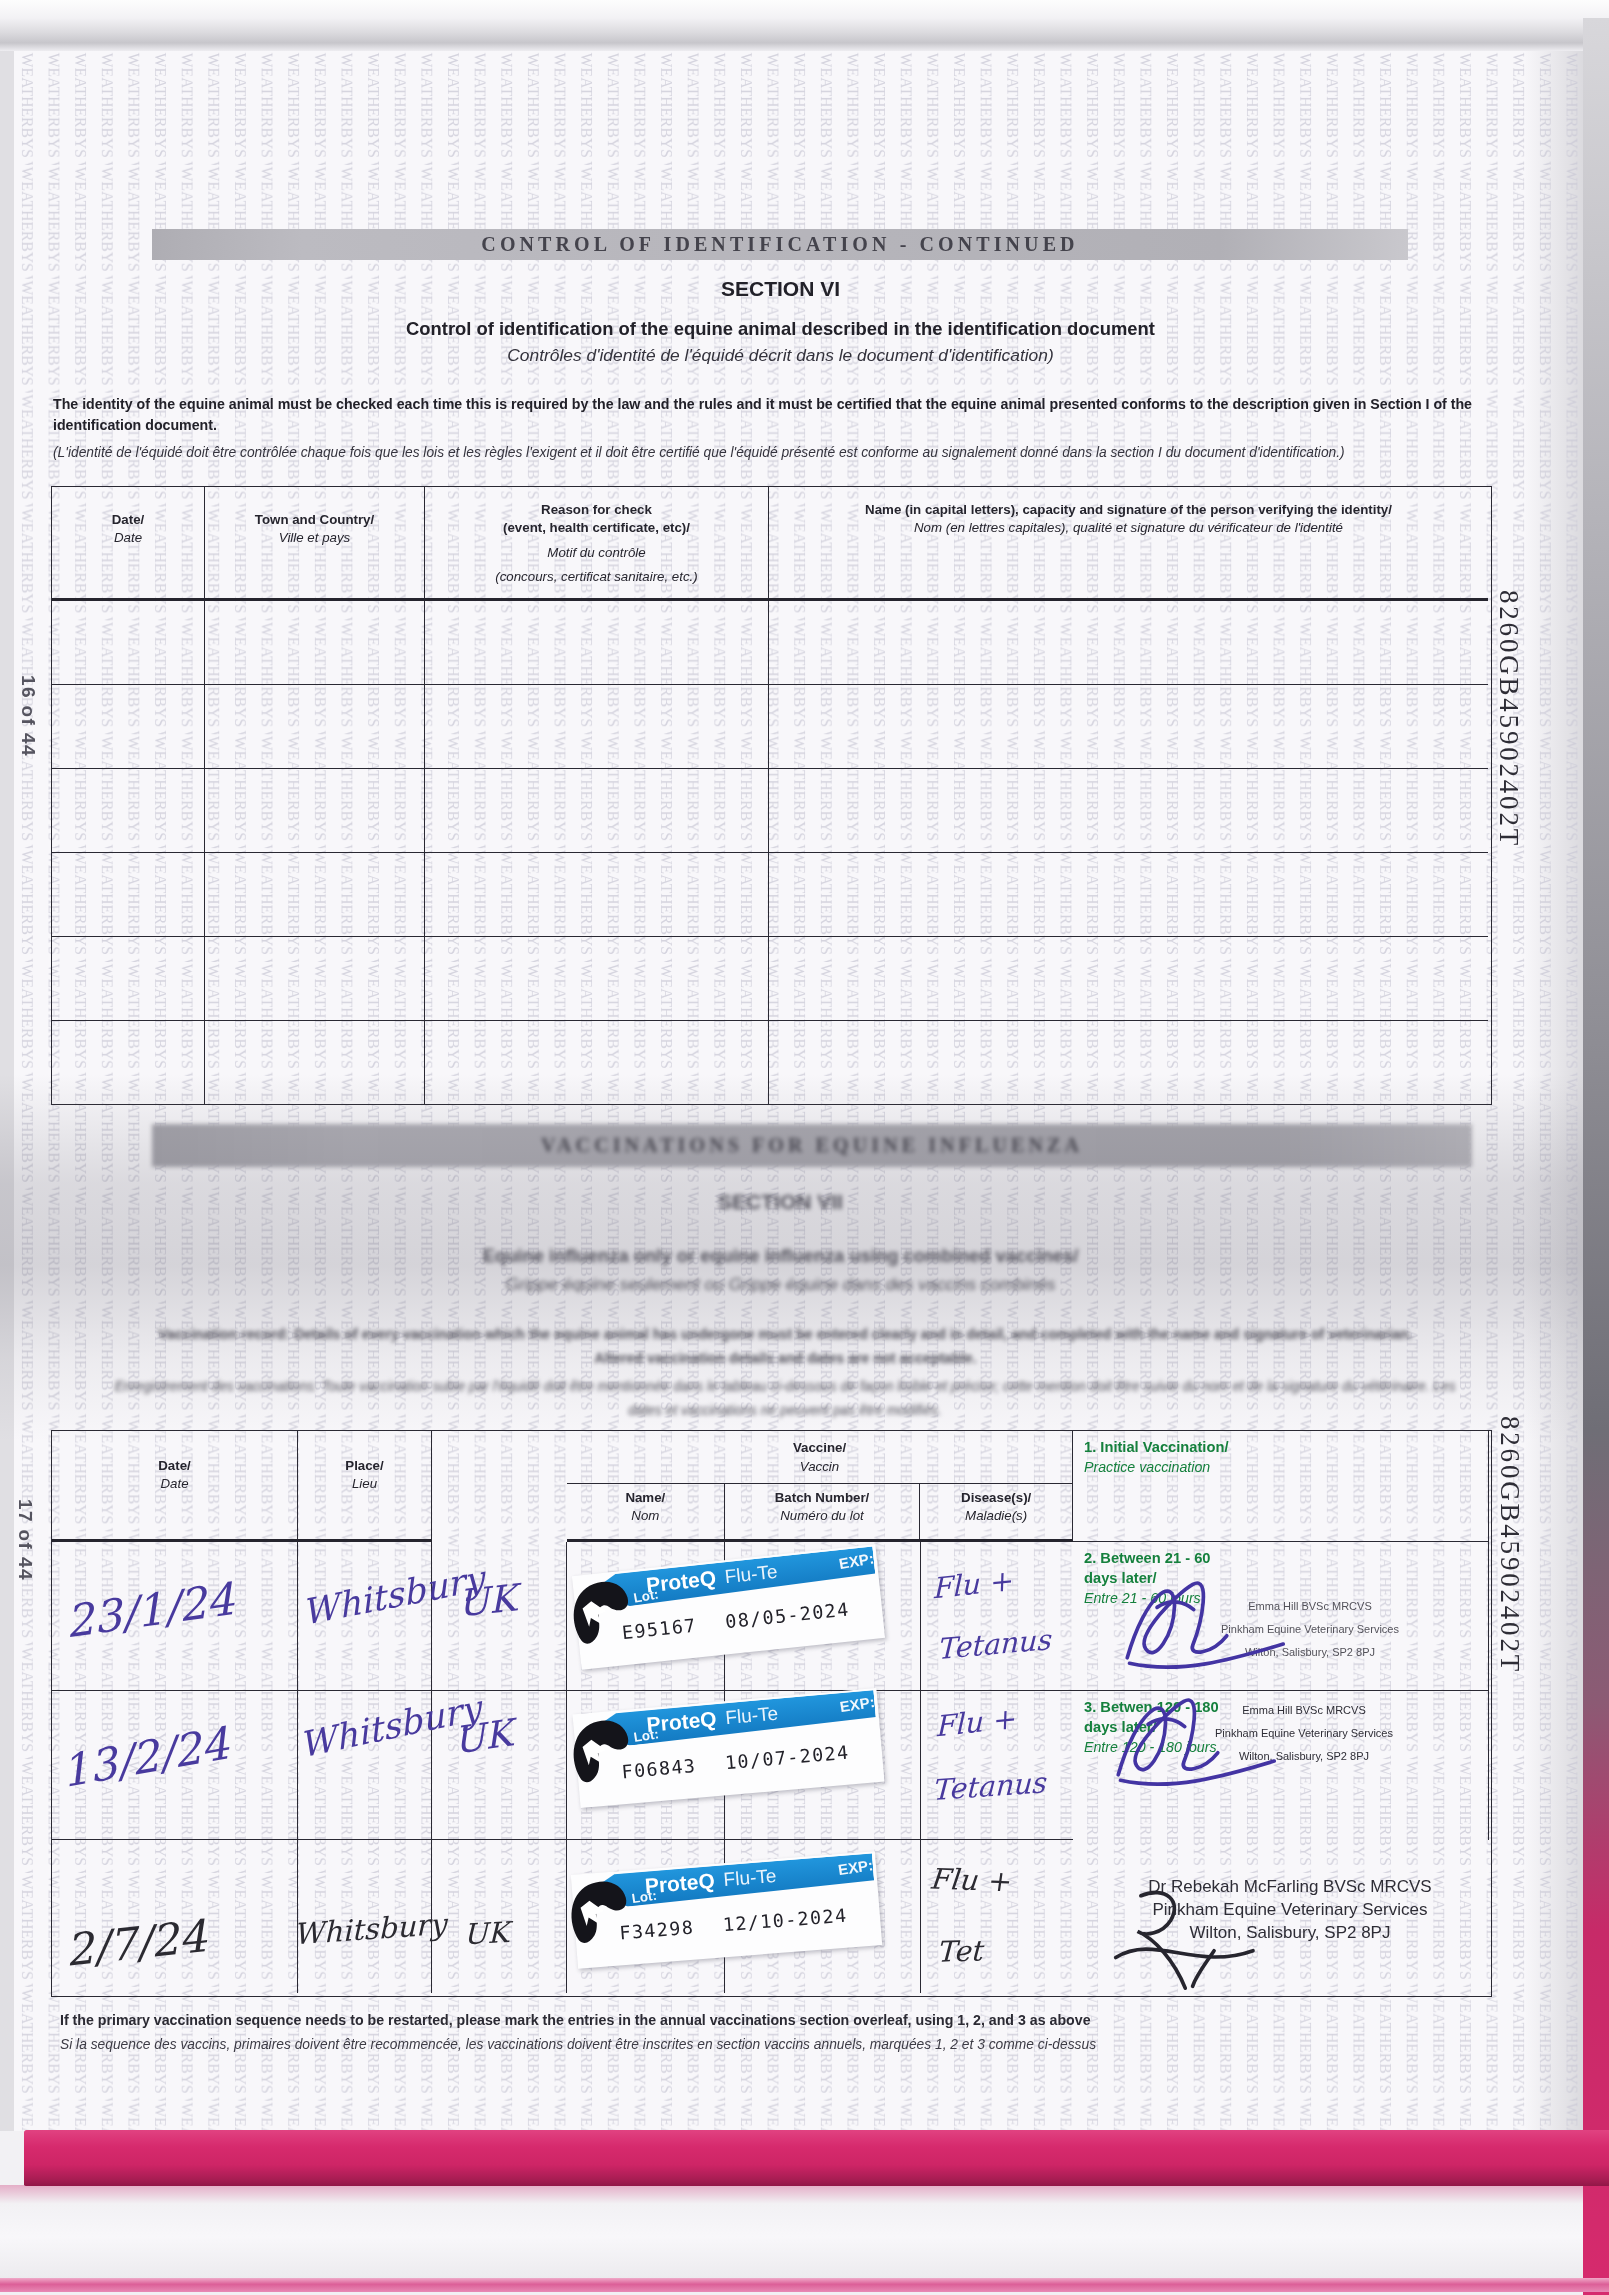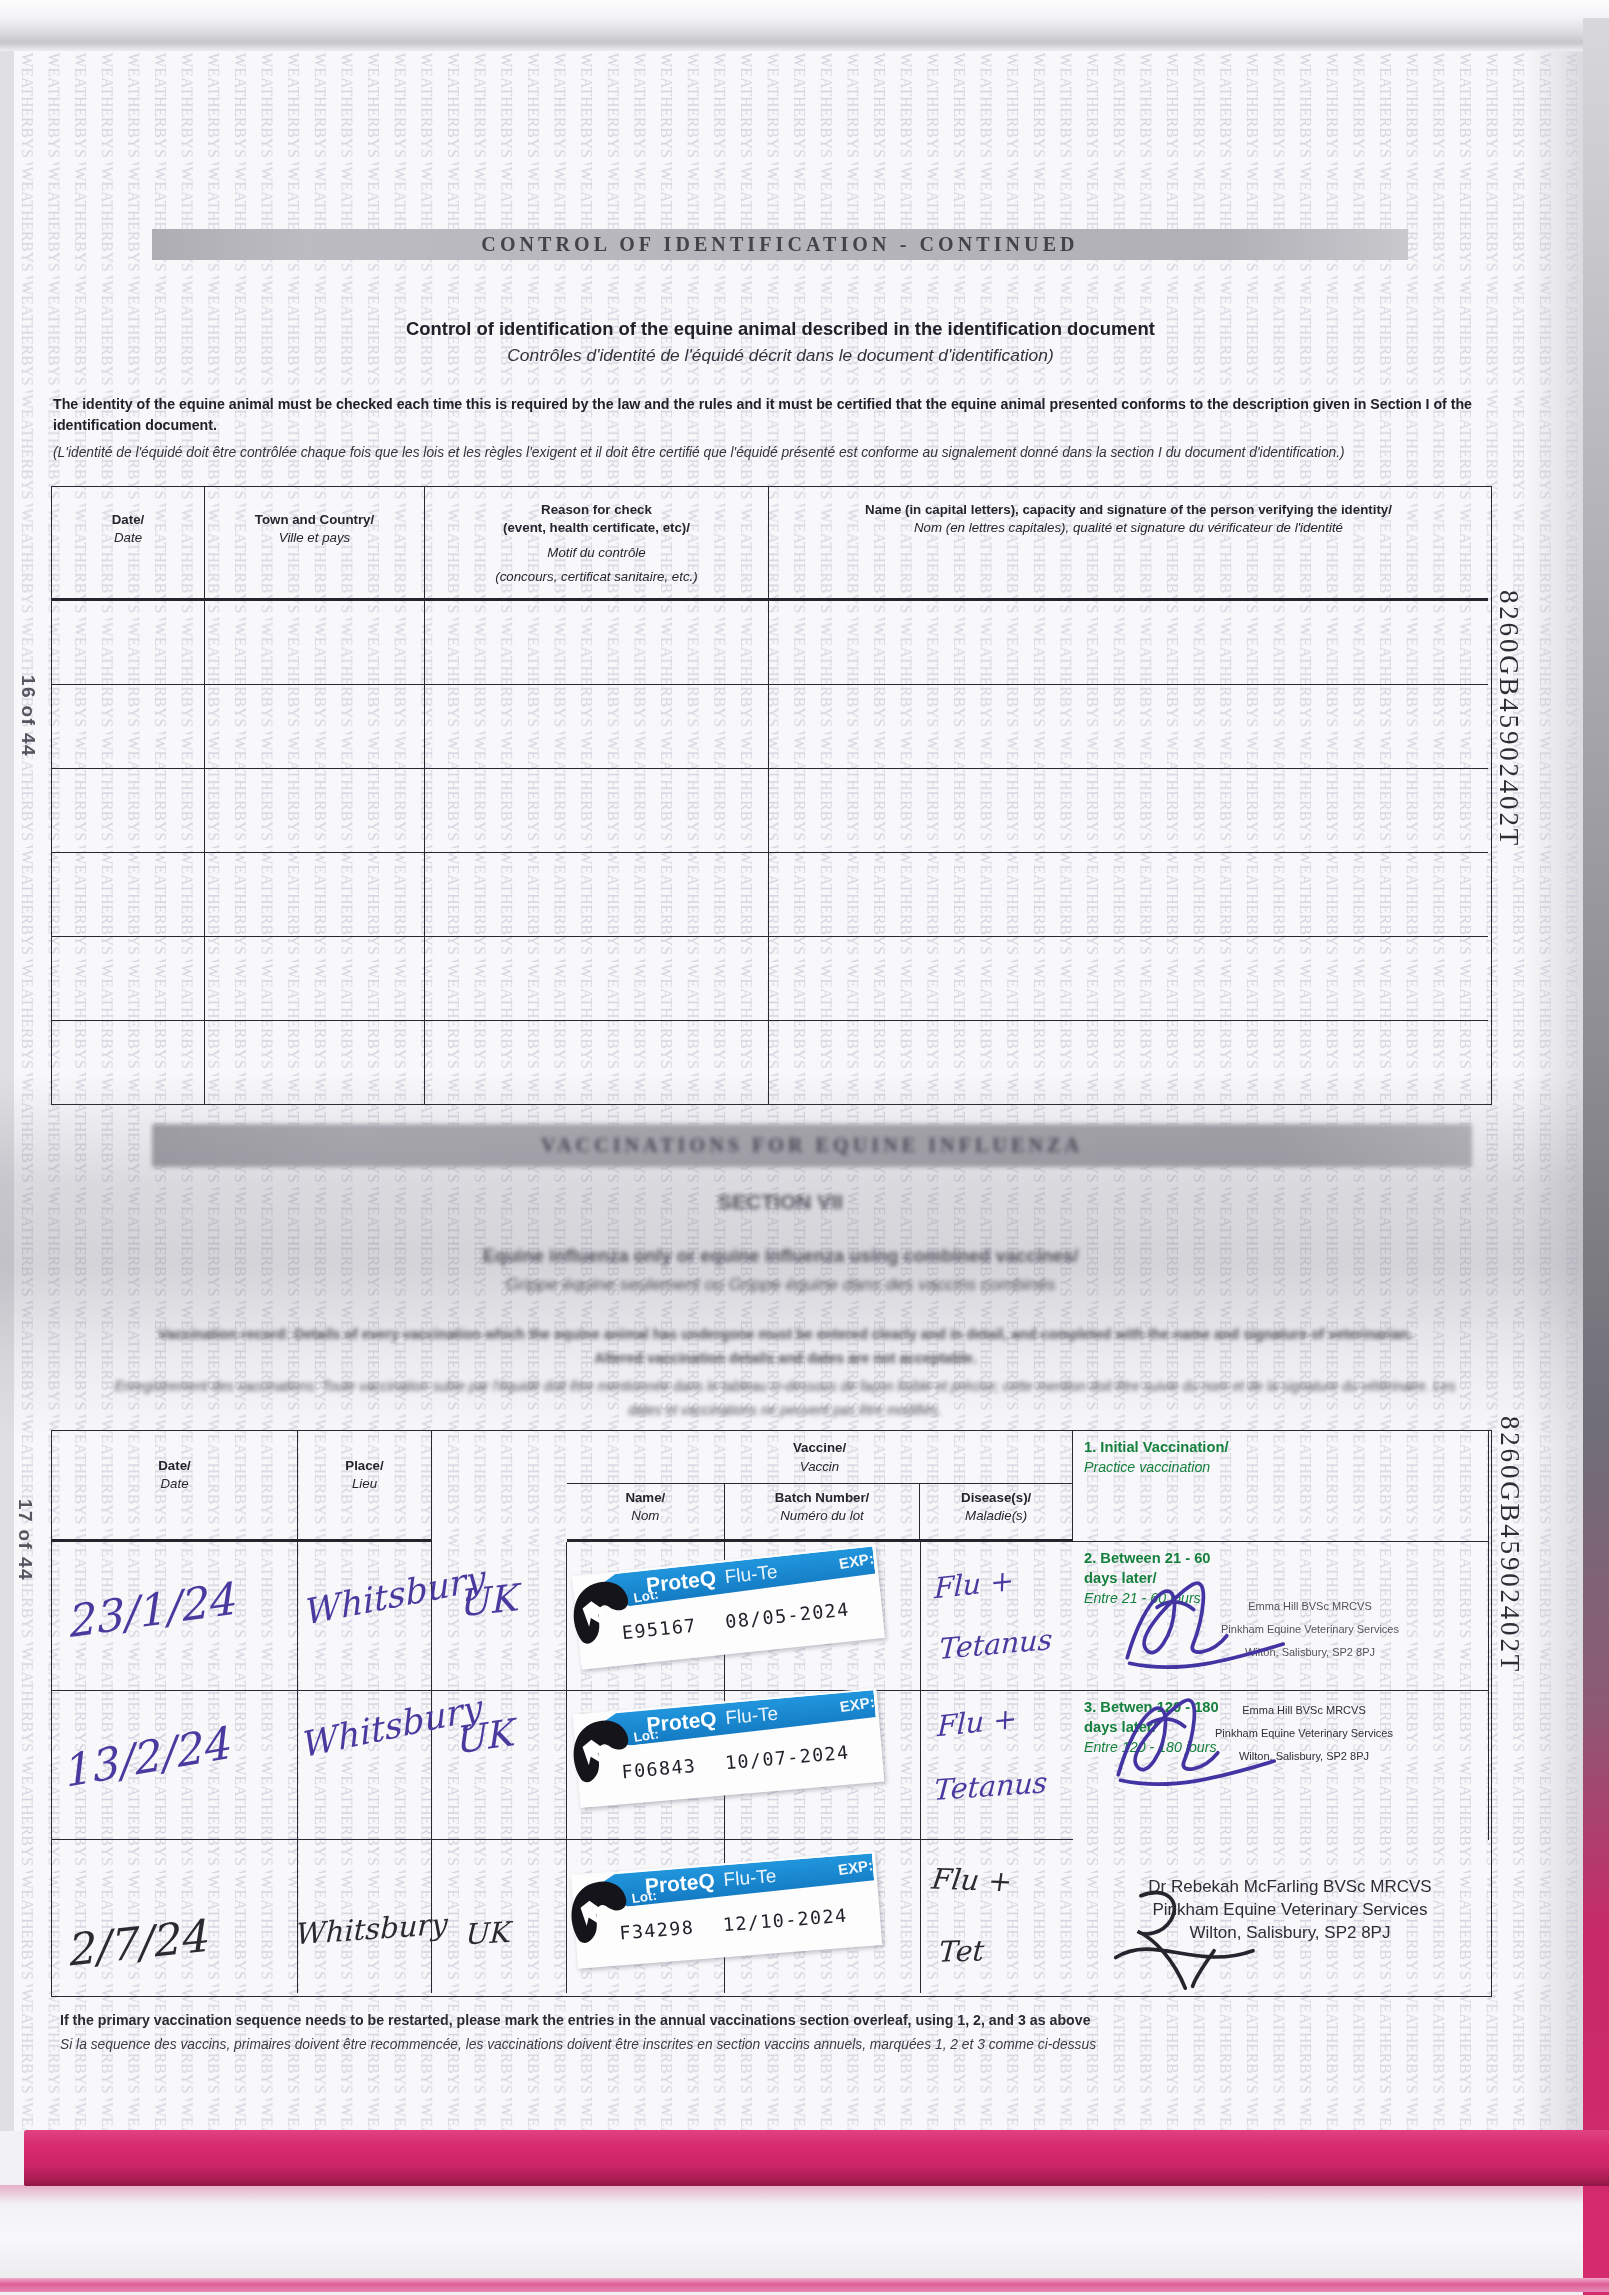--- a/index.html
+++ b/index.html
@@ -86,20 +86,21 @@
           <text transform="rotate(90)" x="4" y="-18" font-size="34" fill="#c9c8d5" font-family="Liberation Serif, serif">WEATHERBYS WEATHERBYS</text>
         </pattern>
       </defs>
       <rect x="0" y="0" width="3430" height="4530" fill="url(#wm)" opacity="0.75"></rect>
     </svg>
   </div>
   <div id="right-shadow"></div>
 
   <div class="abs content graybar" style="left:152px;top:229px;width:1256px;height:31px;font-size:20px;">CONTROL OF IDENTIFICATION - CONTINUED</div>
 
+  <div class="abs content b center" style="left:138px;top:277px;width:1285px;font-size:21px;">SECTION VI</div>
 
   <div class="abs content i center" style="left:69px;top:345px;width:1423px;font-size:17.4px;color:#33323c;">Contrôles d'identité de l'équidé décrit dans le document d'identification)</div>
 
   <div class="abs content b center" style="left:69px;top:318px;width:1423px;font-size:18.4px;">Control of identification of the equine animal described in the identification document</div>
 
   <div class="abs content i" style="left:53px;top:442px;width:1460px;font-size:13.8px;line-height:21.6px;color:#35343e;">(L'identité de l'équidé doit être contrôlée chaque fois que les lois et les règles l'exigent et il doit être certifié que l'équidé présenté est conforme au signalement donné dans la section I du document d'identification.)</div>
 
   <div class="abs content b" style="left:53px;top:394px;width:1460px;font-size:14.2px;line-height:21px;">The identity of the equine animal must be checked each time this is required by the law and the rules and it must be certified that the equine animal presented conforms to the description given in Section I of the identification document.</div>
 
   <div class="gridtbl" style="left:51px;top:486px;width:1441px;height:619px;

